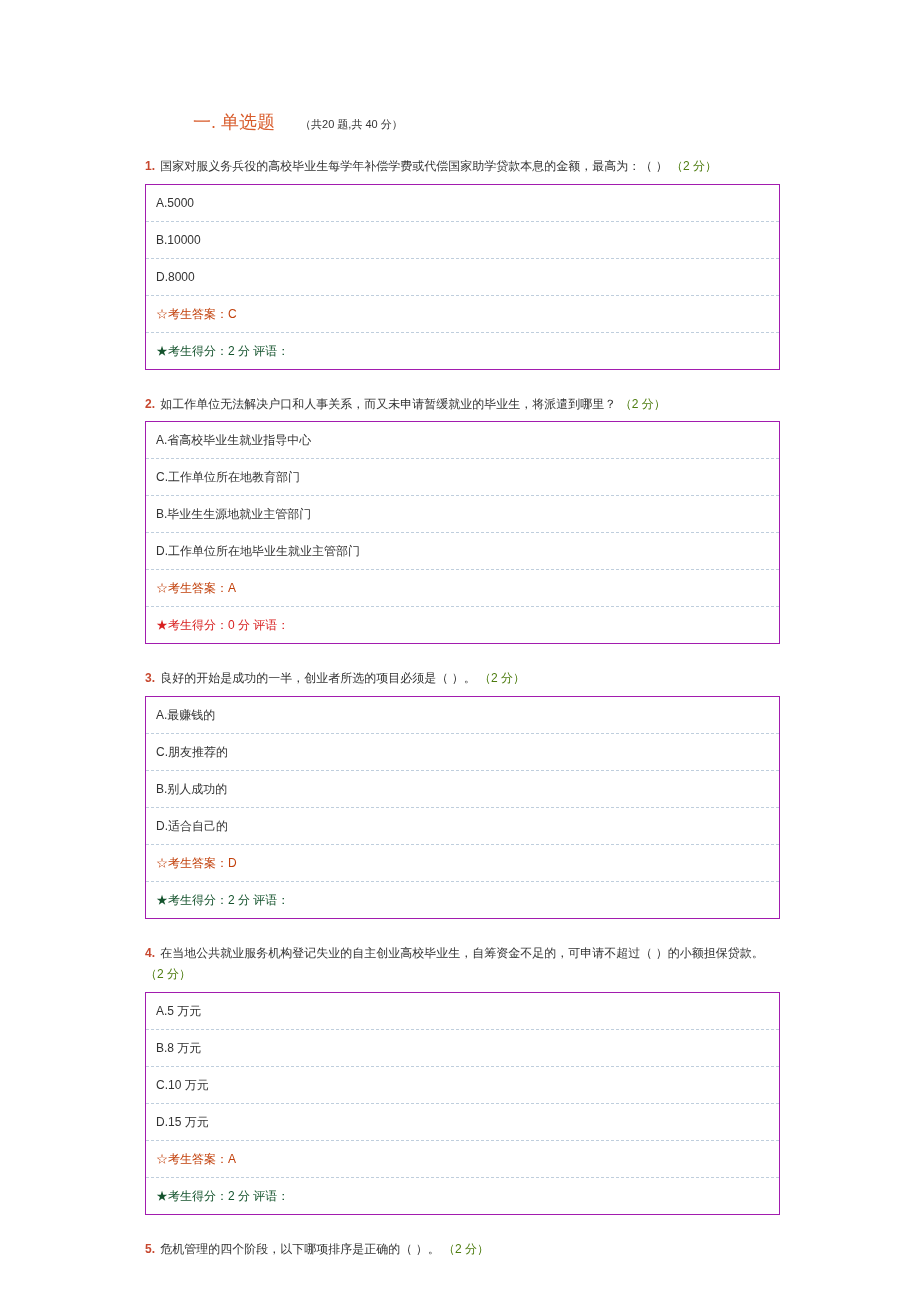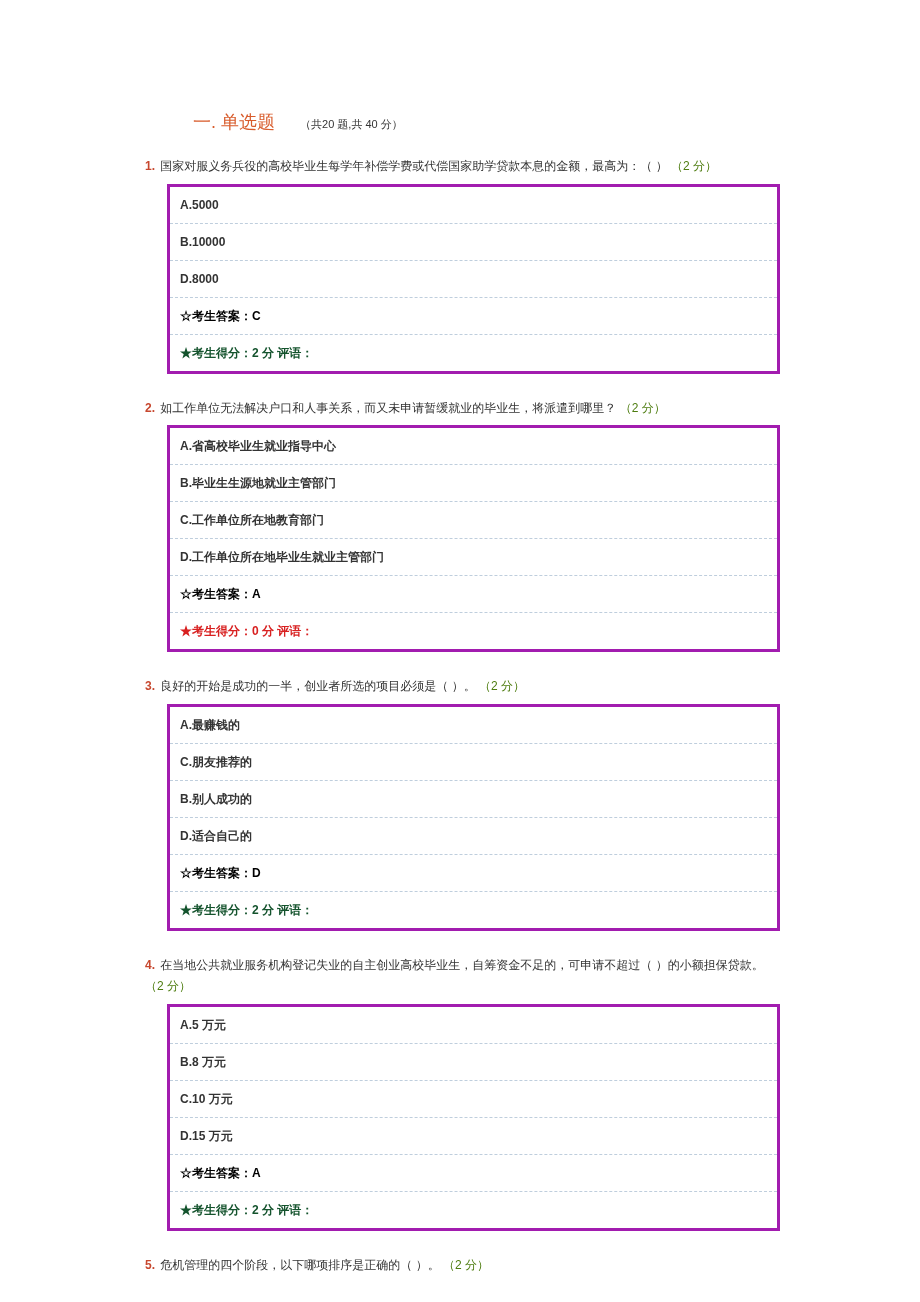--- a/index.html
+++ b/index.html
@@ -26,32 +26,30 @@
     }
     .question { margin-bottom: 24px; }
     .question-stem {
       margin-bottom: 6px;
       line-height: 1.8;
       color: #333;
     }
     .q-num { color: #c7472e; font-weight: bold; margin-right: 2px; }
     .points { color: #4d7c0f; }
     .options-box {
-      margin-left: 22px;
-      border: 3px solid #a21caf;
-      font-weight: bold;
+      border: 1px solid #a21caf;
     }
     .option-row, .meta-row {
       padding: 9px 10px;
       border-bottom: 1px dashed #bfcedd;
       line-height: 1.5;
       color: #333;
     }
     .options-box > div:last-child { border-bottom: none; }
-    .answer-row { color: #000000; }
+    .answer-row { color: #c2410c; }
     .score-row.blue { color: #14532d; }
     .score-row.red { color: #d82020; }
   </style>
 </head>
 <body>
 
 <div class="section-header">
   <span class="section-title">
     <span>一</span>.
     <span>单选题</span>
@@ -72,22 +70,22 @@
         <div class="option-row">B.10000</div>
         <div class="option-row">D.8000</div>
         <div class="meta-row answer-row">☆考生答案：C</div>
         <div class="meta-row score-row blue">★考生得分：2 分  评语：</div>
       </div>
     </div>
     <div class="question">
       <div class="question-stem"><span class="q-num">2.</span><span> 如工作单位无法解决户口和人事关系，而又未申请暂缓就业的毕业生，将派遣到哪里？</span><span class="points"> （2 分）</span></div>
       <div class="options-box">
         <div class="option-row">A.省高校毕业生就业指导中心</div>
+        <div class="option-row">C.工作单位所在地教育部门</div>
         <div class="option-row">B.毕业生生源地就业主管部门</div>
-        <div class="option-row">C.工作单位所在地教育部门</div>
         <div class="option-row">D.工作单位所在地毕业生就业主管部门</div>
         <div class="meta-row answer-row">☆考生答案：A</div>
         <div class="meta-row score-row red">★考生得分：0 分  评语：</div>
       </div>
     </div>
     <div class="question">
       <div class="question-stem"><span class="q-num">3.</span><span> 良好的开始是成功的一半，创业者所选的项目必须是（     ）。</span><span class="points"> （2 分）</span></div>
       <div class="options-box">
         <div class="option-row">A.最赚钱的</div>
         <div class="option-row">C.朋友推荐的</div>

